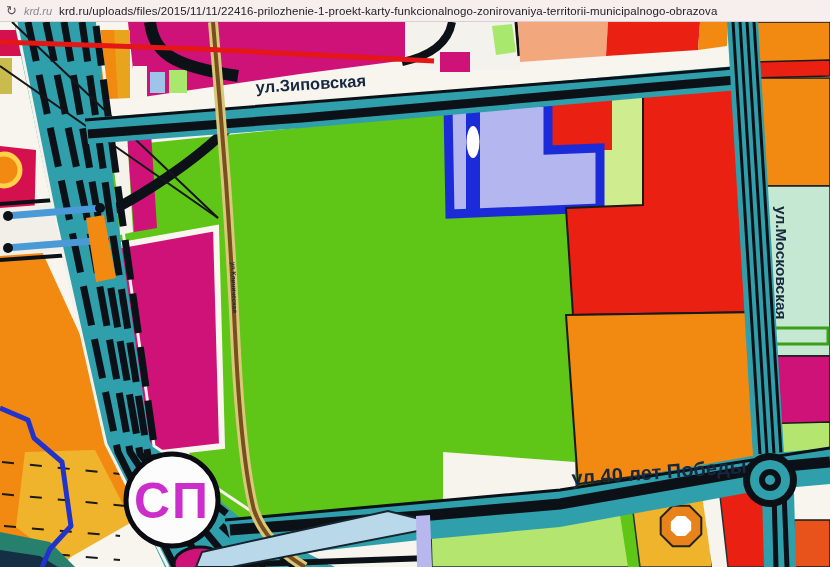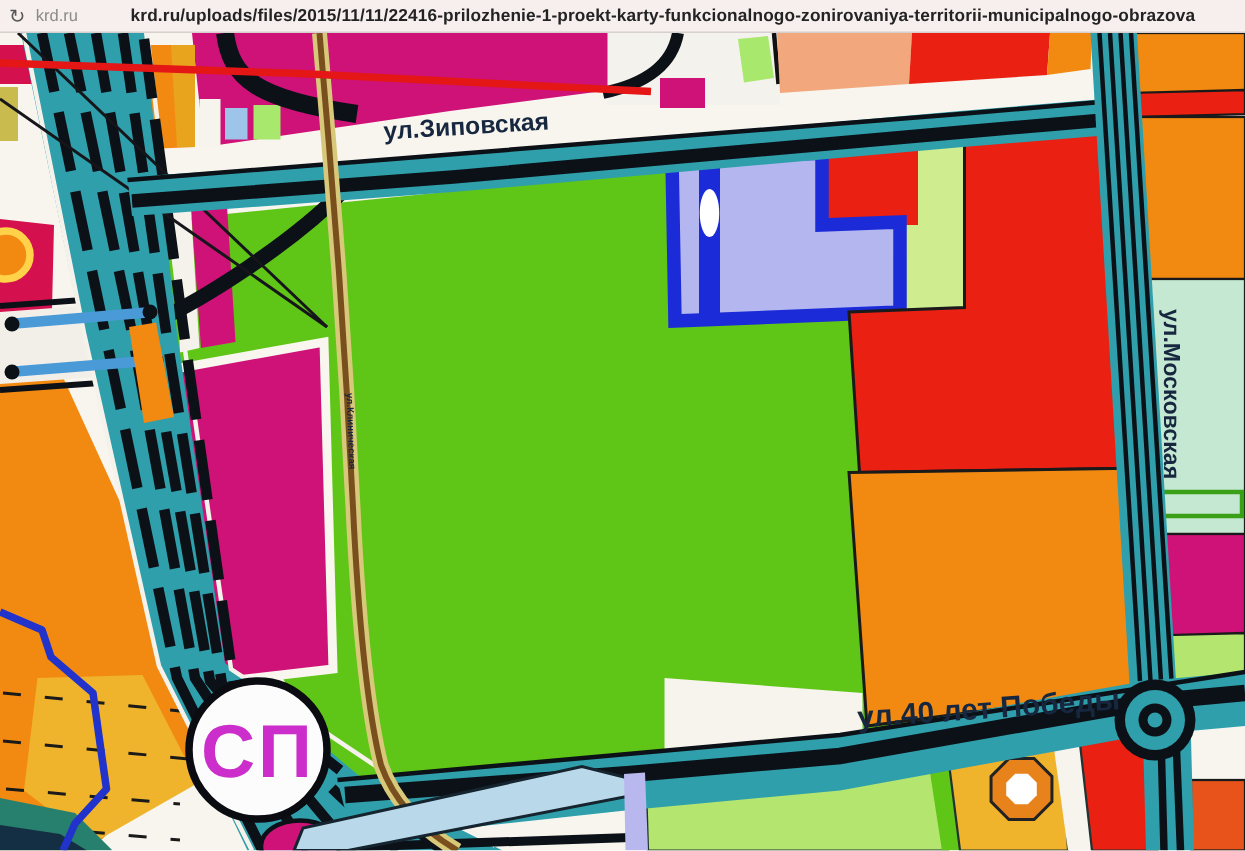--- a/index.html
+++ b/index.html
@@ -1,22 +1,22 @@
 <!DOCTYPE html>
 <html><head>
 <meta charset="utf-8">
 <style>
   html,body{margin:0;padding:0;background:#fff;}
   #screen{position:relative;width:830px;height:567px;overflow:hidden;font-family:"Liberation Sans",sans-serif;}
   
   #urlbar{position:absolute;left:0;top:0;width:830px;height:22px;background:#f6efee;border-bottom:1px solid #d8cfcf;
           display:flex;align-items:center;gap:7px;padding:0 6px;box-sizing:border-box;white-space:nowrap;overflow:hidden;}
   #reload{color:#555;font-size:13px;line-height:1;cursor:pointer;flex:0 0 auto;}
-  #site{color:#8a8a8a;font-size:11px;flex:0 0 auto;}
-  #url{color:#232323;font-size:11.5px;font-weight:bold;letter-spacing:.1px;flex:0 0 auto;margin-left:28px;}
+  #site{color:#8a8a8a;font-size:11px;flex:0 0 auto;font-style:italic;}
+  #url{color:#232323;font-size:11.5px;font-weight:normal;letter-spacing:.1px;flex:0 0 auto;}
   
   #map{position:absolute;left:0;top:22px;width:830px;height:545px;background:#f7f5ee;}
   svg{display:block;}
   text.street{font-family:"Liberation Sans",sans-serif;font-weight:bold;fill:#16273f;}
   text.sp{font-family:"Liberation Sans",sans-serif;font-weight:bold;fill:#cb2ecb;}
 </style>
 </head>
 <body>
 
 <div id="screen">

